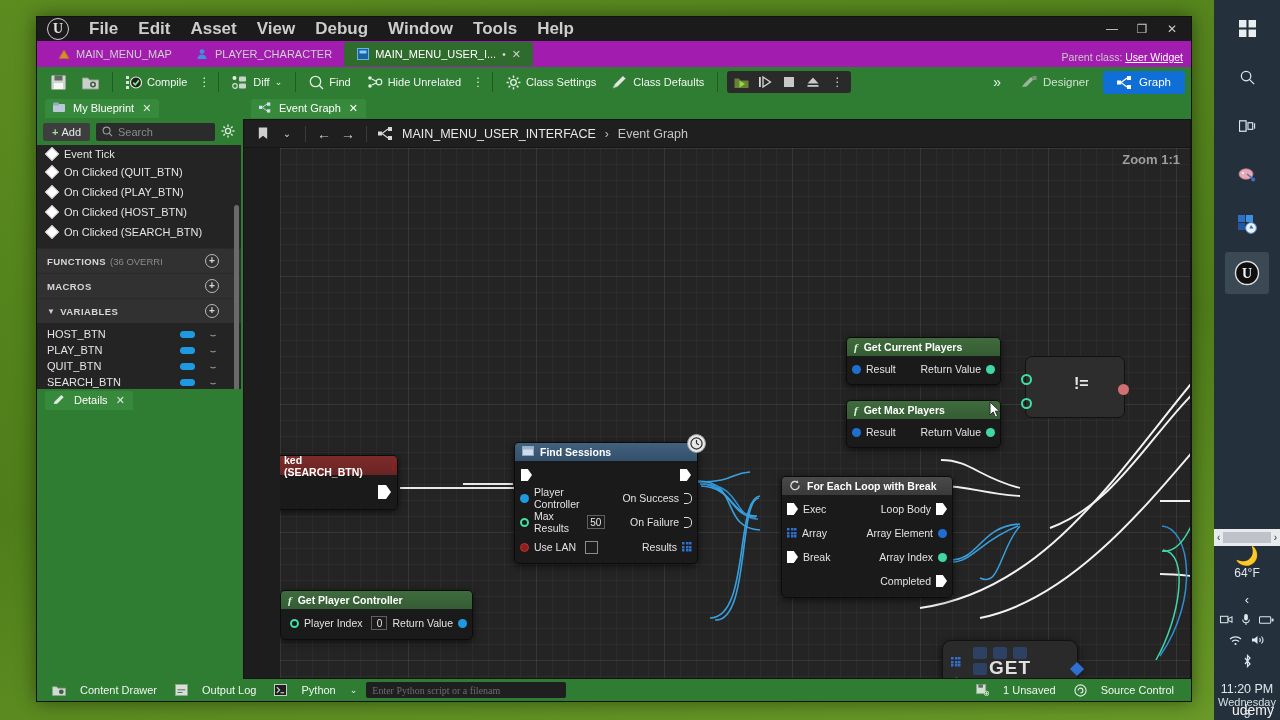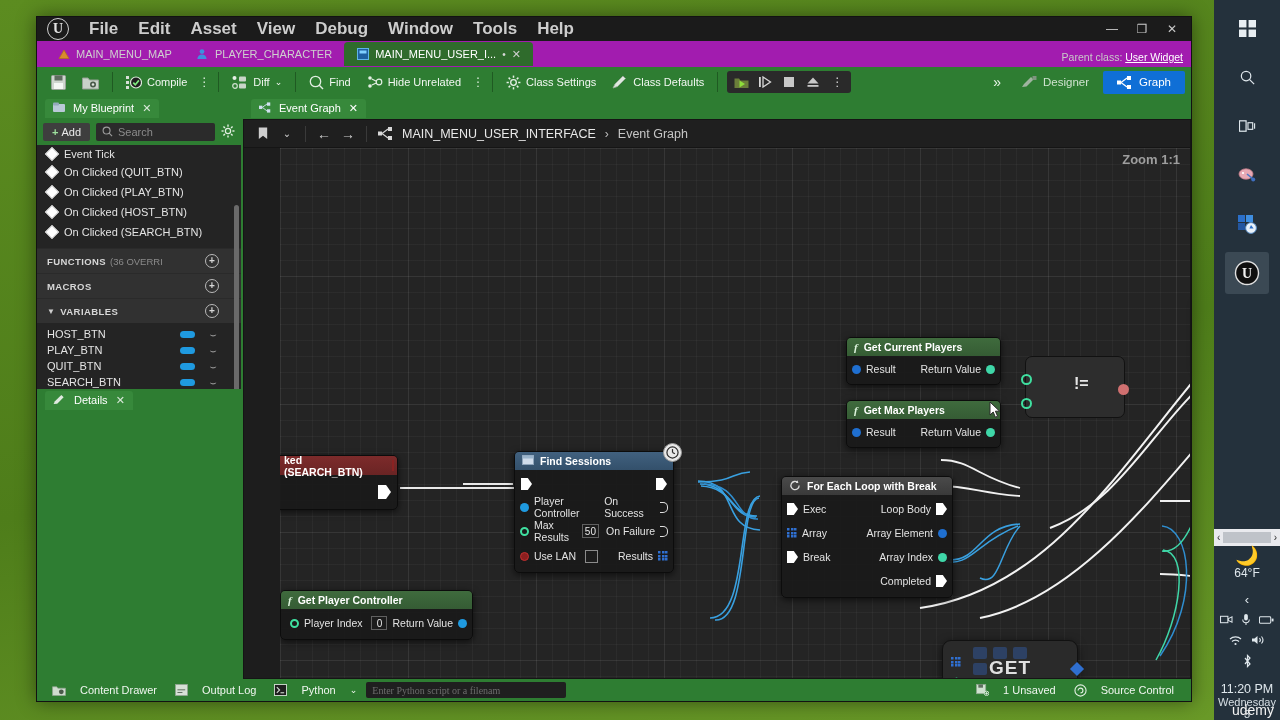--- a/index.html
+++ b/index.html
@@ -748,21 +748,21 @@
                 <span style="padding-left:58px">ked (SEARCH_BTN)</span>
                 <span class="stopsq"></span>
               </div>
               <div class="nbody" style="height:34px;position:relative">
                 <div style="position:absolute;right:6px;top:10px">
                   <span class="pin-exec" style="display:block;width:13px;height:14px"></span>
                 </div>
               </div>
             </div>
 
-            <div class="node" style="left:234px;top:303px;width:160px">
+            <div class="node" style="left:234px;top:294px;width:184px">
               <div class="nhdr hdr-blue">
                 <span>
                   <svg width="12" height="10" viewBox="0 0 12 10">
                       <rect x="0.5" y="0.5" width="11" height="9" fill="#cfdceb" stroke="#8ea4bb"></rect>
                       <rect x="0.5" y="0.5" width="11" height="3" fill="#9ab4cc"></rect>
                     </svg>
                 </span>
                 <span>Find Sessions</span>
               </div>
               <div class="clockbadge">

